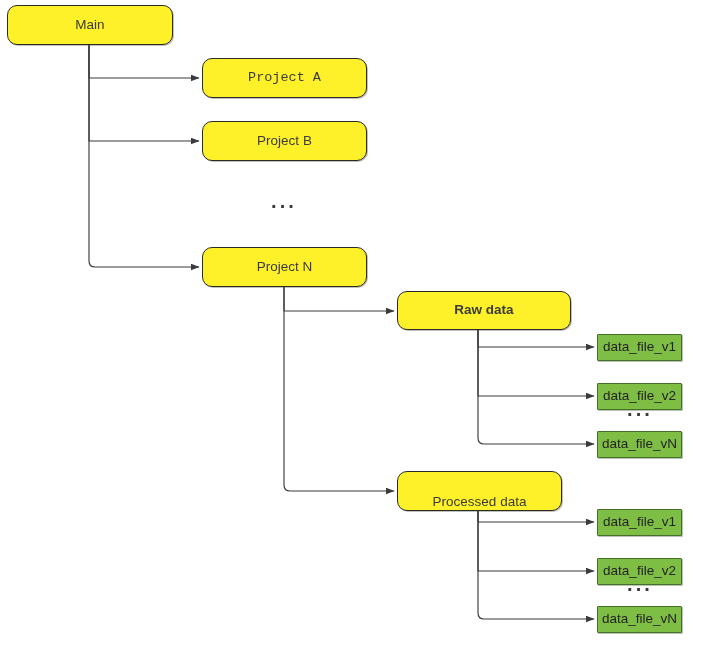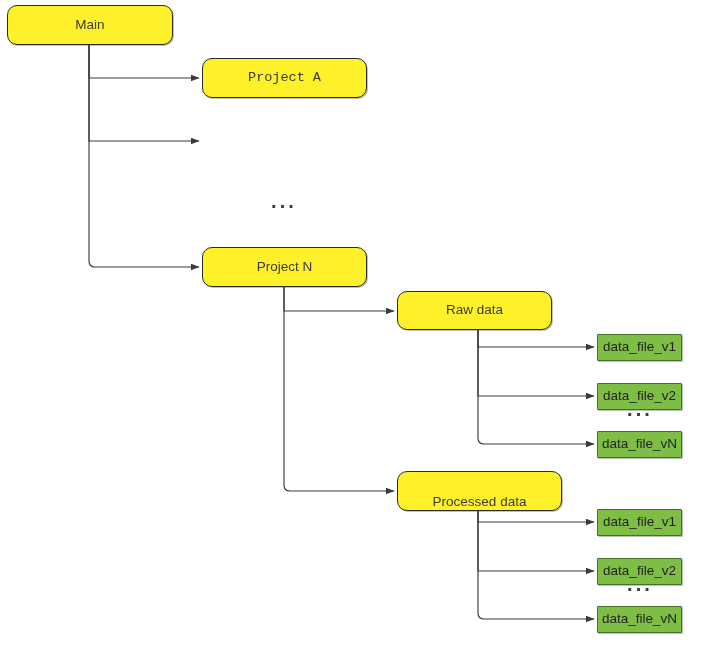--- a/index.html
+++ b/index.html
@@ -97,28 +97,31 @@
   </svg>
 
   <div class="node node-yellow" style="left:7px; top:5px; width:166px; height:40px;">
     <span>Main</span>
   </div>
 
   <div class="node node-yellow" style="left:202px; top:58px; width:165px; height:40px;font-family:Liberation Mono, monospace;">
     <span>Project A</span>
   </div>
 
+  <div class="node node-yellow" style="left:202px; top:121px; width:165px; height:40px;">
+    <span>Project B</span>
+  </div>
 
   <div class="ellipsis" style="left:271px; top:196px;">···</div>
 
   <div class="node node-yellow" style="left:202px; top:247px; width:165px; height:40px;">
     <span>Project N</span>
   </div>
 
-  <div class="node node-yellow" style="left:397px; top:291px; width:155px; height:39px;">
+  <div class="node node-yellow" style="left:397px; top:291px; width:174px; height:39px;font-weight:bold;">
     <span>Raw data</span>
   </div>
 
   <div class="node node-yellow" style="left:397px; top:471px; width:165px; height:40px;align-items:flex-end;">
     <span>Processed data</span>
   </div>
 
   <div class="node node-green" style="left:597px; top:334px; width:85px; height:27px;">
     <span>data_file_v1</span>
   </div>

